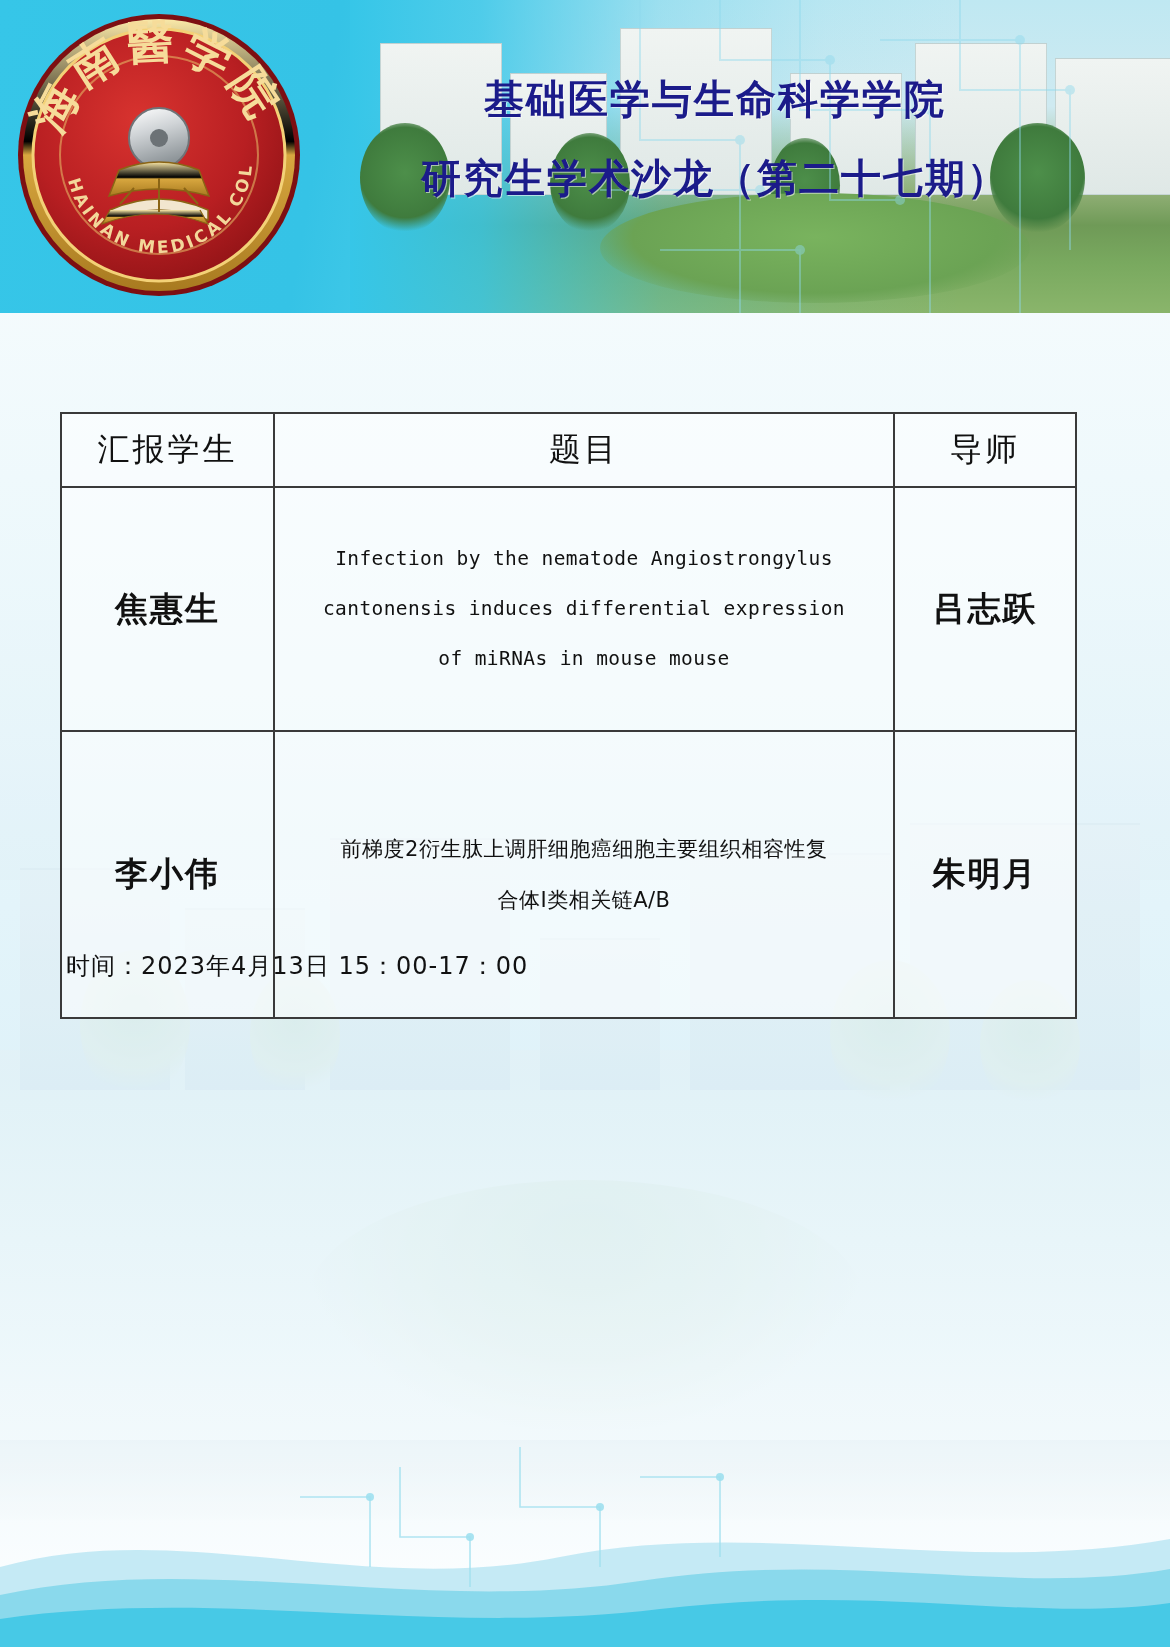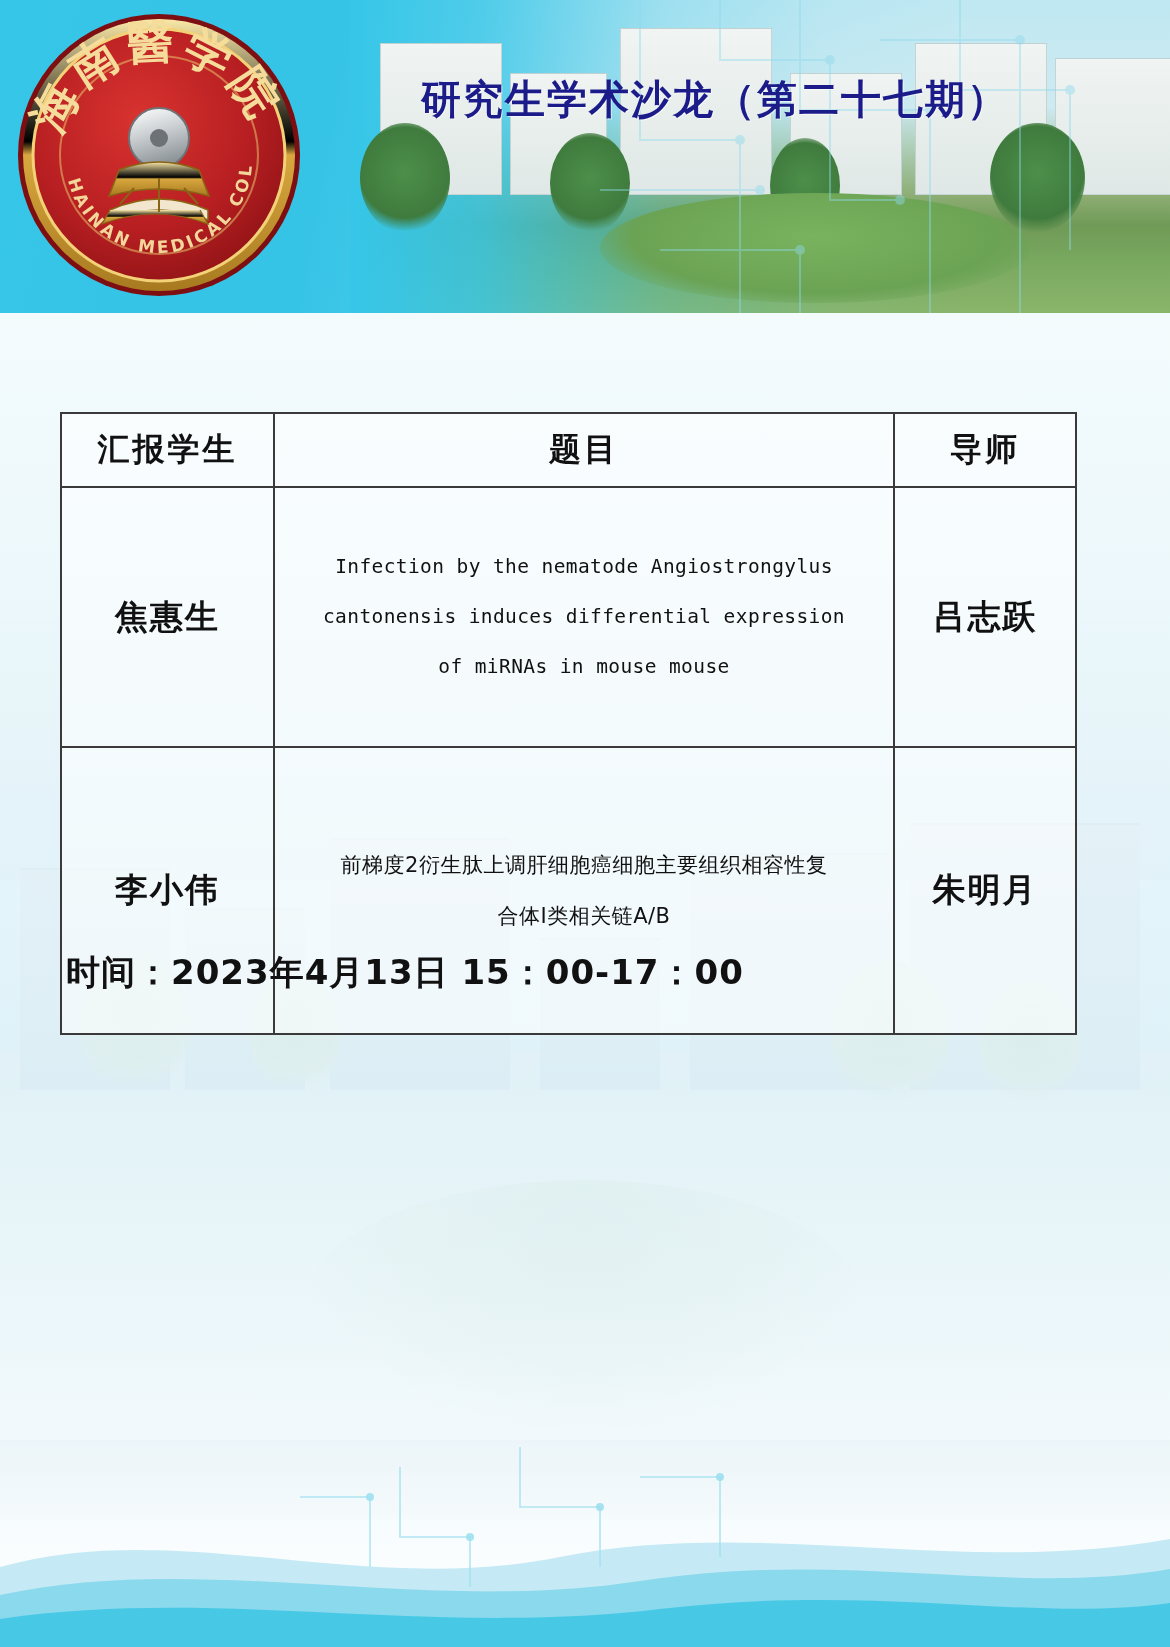--- a/index.html
+++ b/index.html
@@ -177,39 +177,39 @@
   table.schedule td {
     border: 2px solid #3a3a3a;
     text-align: center;
     vertical-align: middle;
     color: #111;
   }
   table.schedule th {
     height: 70px;
     font-family: "DejaVu Sans", "Liberation Sans", sans-serif;
     font-size: 32px;
-    font-weight: 700;
+    font-weight: 400;
     letter-spacing: 3px;
   }
   .col-student { width: 213px; }
   .col-title   { width: 620px; }
   .col-advisor { width: 182px; }
 
   td.student, td.advisor {
     font-family: Liberation Sans, sans-serif;
     font-size: 33px;
     font-weight: 700;
     letter-spacing: 2px;
   }
   td.paper-title-en {
     font-family: "DejaVu Sans Mono", "Liberation Mono", monospace;
     font-size: 19.5px;
     line-height: 2.55;
     letter-spacing: .4px;
-    padding: 20px 26px;
+    padding: 12px 26px;
     color: #111;
   }
   td.paper-title-cn {
     font-family: "DejaVu Sans", "Liberation Sans", sans-serif;
     font-size: 21px;
     line-height: 2.4;
     letter-spacing: .5px;
     padding: 20px 20px;
     color: #111;
   }
@@ -218,22 +218,22 @@
 
   
   .info-zone {
     position: absolute;
     left: 66px;
     top: 950px;
     z-index: 3;
     font-family: "DejaVu Sans", "Liberation Sans", sans-serif;
   }
   .info-line {
-    font-size: 34px;
-    font-weight: 700;
+    font-size: 24px;
+    font-weight: 400;
     color: #111;
     letter-spacing: 1px;
     margin-bottom: 16px;
     white-space: nowrap;
   }
 </style>
 </head>
 <body>
 
 <div class="poster">
@@ -333,20 +333,21 @@
         <circle cx="145" cy="128" r="9" fill="#6c7276"></circle>
         <path d="M105 160 q40 -16 80 0 l10 26 q-50 -14 -100 0 z" fill="url(#gGold)" stroke="#8a6415" stroke-width="1.5"></path>
         <path d="M96 200 q49 -22 98 0 l0 10 q-49 -20 -98 0 z" fill="#f2e6cf" stroke="#8a6415" stroke-width="1.5"></path>
         <path d="M96 200 l-8 14 q53 -20 106 0 l-8 -14" fill="url(#gGold)" stroke="#8a6415" stroke-width="1.2"></path>
         <path d="M145 168 v34" stroke="#8a6415" stroke-width="2"></path>
         <path d="M120 178 l-14 16 M170 178 l14 16" stroke="#8a6415" stroke-width="2" fill="none"></path>
       </svg>
     </div>
 
     <div class="header-titles">
+      <div class="title-line1">基础医学与生命科学学院</div>
       <div class="title-line2">研究生学术沙龙（第二十七期）</div>
     </div>
   </div>
 
   <div class="table-zone">
     <table class="schedule">
       <colgroup>
         <col class="col-student">
         <col class="col-title">
         <col class="col-advisor">

